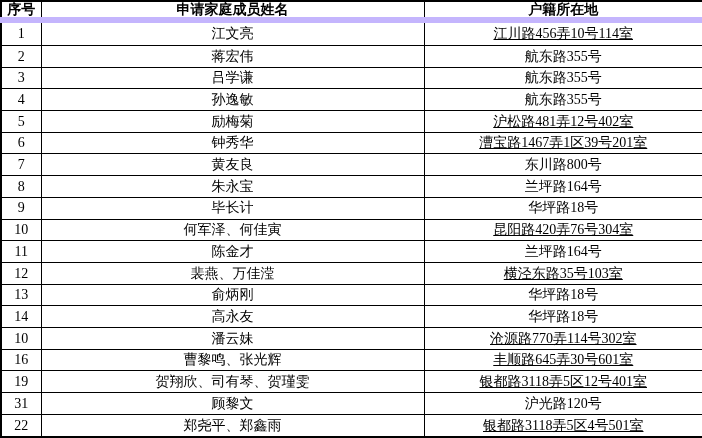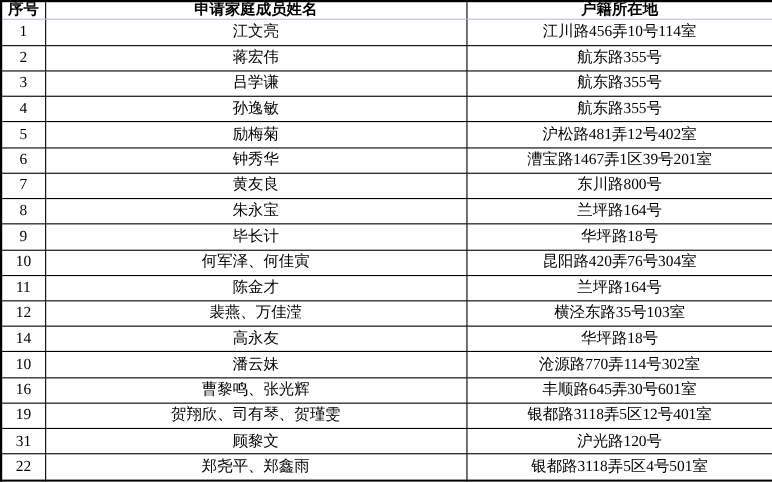--- a/index.html
+++ b/index.html
@@ -25,23 +25,24 @@
     vertical-align: middle;
     padding: 0;
     font-size: 14px;
     line-height: 1.1;
     color: #000000;
     white-space: nowrap;
     overflow: hidden;
   }
   table.roster thead th {
     font-weight: bold;
-    border-bottom: 1px solid #c4b5fd;
+    border-bottom: 6px solid #c4b5fd;
   }
   table.roster td.u {
+    text-decoration: underline;
   }
 </style>
 </head>
 <body>
 
 <table class="roster">
   <colgroup>
     <col style="width:40px">
     <col style="width:383px">
     <col style="width:279px">
@@ -108,20 +109,25 @@
         <td>11</td>
         <td>陈金才</td>
         <td>兰坪路164号</td>
       </tr>
       <tr>
         <td>12</td>
         <td>裴燕、万佳滢</td>
         <td class="u">横泾东路35号103室</td>
       </tr>
       <tr>
+        <td>13</td>
+        <td>俞炳刚</td>
+        <td>华坪路18号</td>
+      </tr>
+      <tr>
         <td>14</td>
         <td>高永友</td>
         <td>华坪路18号</td>
       </tr>
       <tr>
         <td>10</td>
         <td>潘云妹</td>
         <td class="u">沧源路770弄114号302室</td>
       </tr>
       <tr>

